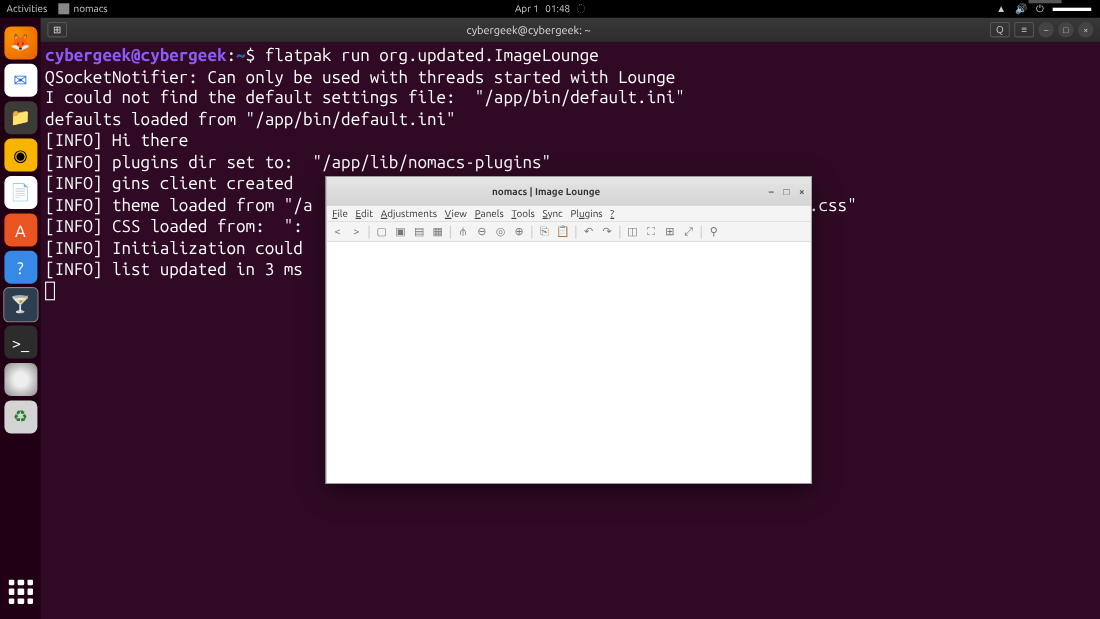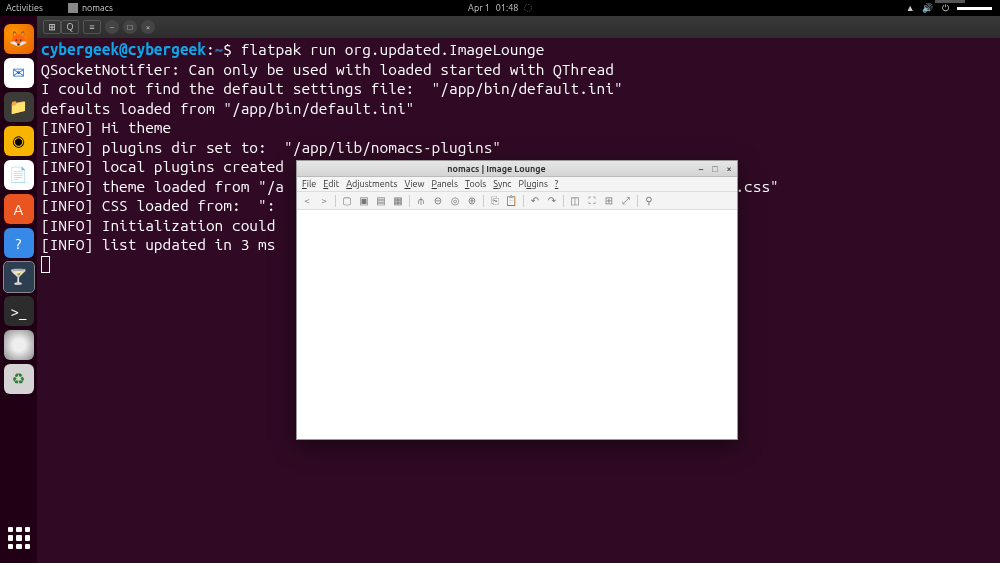--- a/index.html
+++ b/index.html
@@ -1,38 +1,38 @@
 <!DOCTYPE html>
 <html><head>
 <meta charset="utf-8">
 <style>
   * { margin: 0; padding: 0; box-sizing: border-box; }
   html, body { width: 1000px; height: 563px; overflow: hidden; font-family: Ubuntu, sans-serif; }
   body { background: #2c001e; position: relative; }
 
   
   .topbar { position: absolute; top: 0; left: 0; right: 0; height: 16px; background: #000; color: #ccc; display: flex; align-items: center; font-size: 9px; z-index: 10; }
-  .topbar .left { display:flex; align-items:center; gap:25px; padding-left:6px; }
+  .topbar .left { display:flex; align-items:center; gap:10px; padding-left:6px; }
   .topbar .appicon { width:10px; height:10px; background:#888; display:inline-block; }
   .topbar .center { position:absolute; left:50%; transform:translateX(-50%); display:flex; gap:6px; align-items:flex-start;}
   .topbar .right { margin-left:auto; display:flex; gap:8px; padding-right:8px; align-items:center;}
   .micstrip { width:35px; height:3px; background:#fff; }
   .bgtop { position:absolute; top:0; right:35px; width:30px; height:3px; background:#555; }
 
   
   .termwin { position:absolute; top:16px; left:37px; right:0; bottom:0; background:#300a24; }
   .termhdr { height:22px; background:linear-gradient(#3a3939,#2d2d2d); display:flex; align-items:center; color:#ddd; font-size:10px; }
   .termhdr .tab { width:18px; height:14px; margin-left:6px; border:1px solid #555; border-radius:2px; display:flex; align-items:center; justify-content:center; font-size:9px;}
   .termhdr .title { flex:1; text-align:center; }
   .termhdr .actions { display:flex; gap:4px; padding-right:6px; align-items:center;}
   .circleBtn { width:14px; height:14px; border-radius:50%; background:#444; display:flex; align-items:center; justify-content:center; color:#ccc; font-size:8px;}
   .sqBtn { width:18px; height:14px; border:1px solid #555; border-radius:2px; display:flex; align-items:center; justify-content:center; color:#ccc; font-size:9px;}
 
   .termbody { padding:2px 4px; font-family: 'Ubuntu Mono', monospace; font-size:15.5px; line-height:19.5px; color:#fff; white-space:pre; }
-  .prompt-user { color:#0ea5e9; font-weight:bold; }
+  .prompt-user { color:#8b5cf6; font-weight:bold; }
   .prompt-colon { color:#fff; }
   .prompt-tilde { color:#3465a4; font-weight:bold; }
   .prompt-dollar { color:#fff; }
   .cursorbox { display:inline-block; width:9px; height:17px; border:1px solid #fff; vertical-align:text-bottom;}
 
   
   .dock { position:absolute; top:16px; left:0; width:37px; bottom:0; background:rgba(0,0,0,.25); display:flex; flex-direction:column; align-items:center; padding-top:8px; gap:4px;}
   .dockicon { width:30px; height:30px; border-radius:6px; display:flex; align-items:center; justify-content:center; font-size:15px; color:#fff;}
   .dockicon.ff { background:radial-gradient(circle at 30% 30%,#ff9500,#e66000);}
   .dockicon.tb { background:#fff; color:#1f6fde;}
@@ -43,21 +43,21 @@
   .dockicon.help { background:#3689e6;}
   .dockicon.nomacssel { background:#2c3e50; outline:1px solid #888; border-radius:4px;}
   .dockicon.term { background:#2c2c2c;}
   .dockicon.disc { background:radial-gradient(circle,#eee 30%,#888);}
   .dockicon.trash { background:#d4d4d4; color:#2e7d32;}
   .dockgrid { position:absolute; bottom:10px; left:4px; width:30px; height:30px; display:grid; grid-template-columns:repeat(3,1fr); grid-template-rows:repeat(3,1fr); gap:3px; padding:4px;}
   .dockgrid span { background:#fff; border-radius:1px;}
 
   
   .nomacs { position:absolute; left:296px; top:160px; width:442px; height:280px; background:#fff; border:1px solid #999; box-shadow:0 6px 20px rgba(0,0,0,.5); z-index:20; display:flex; flex-direction:column;}
-  .nomacs-title { height:16px; background:linear-gradient(#e6e6e6,#d4d4d4); display:flex; align-items:center; font-size:9px; font-weight:bold; color:#333; border-bottom:1px solid #bbb;}
+  .nomacs-title { height:26px; background:linear-gradient(#e6e6e6,#d4d4d4); display:flex; align-items:center; font-size:9px; font-weight:bold; color:#333; border-bottom:1px solid #bbb;}
   .nomacs-title .tt { flex:1; text-align:center; }
   .nomacs-title .wc { display:flex; gap:4px; padding-right:3px;}
   .nomacs-title .wc span { width:10px; height:10px; display:flex; align-items:center; justify-content:center; font-size:9px; color:#555;}
   .nomacs-menu { height:15px; background:#f4f4f4; display:flex; align-items:center; gap:7px; padding:0 5px; font-size:9px; color:#333; border-bottom:1px solid #ddd;}
   .nomacs-menu span u { text-decoration:underline; }
   .nomacs-tools { height:18px; background:#f4f4f4; display:flex; align-items:center; gap:5px; padding:0 4px; border-bottom:1px solid #ddd;}
   .ticon { width:12px; height:12px; display:flex; align-items:center; justify-content:center; color:#777; font-size:10px;}
   .tsep { width:1px; height:12px; background:#ccc;}
   .nomacs-body { flex:1; background:#fff; }
 </style>
@@ -107,35 +107,36 @@
       <span></span>
       <span></span>
       <span></span>
       <span></span>
   </div>
 </div>
 
 <div class="termwin">
   <div class="termhdr">
     <div class="tab">⊞</div>
+    <div class="title">cybergeek@cybergeek: ~</div>
     <div class="actions">
       <div class="sqBtn">Q</div>
       <div class="sqBtn">≡</div>
       <div class="circleBtn">–</div>
       <div class="circleBtn">□</div>
       <div class="circleBtn">×</div>
     </div>
   </div>
   <div class="termbody"><span class="prompt-user">cybergeek@cybergeek</span><span class="prompt-colon">:</span><span class="prompt-tilde">~</span><span class="prompt-dollar">$ </span><span>flatpak run org.updated.ImageLounge</span>
-<span>QSocketNotifier: Can only be used with loaded started with QThread</span>
+<span>QSocketNotifier: Can only be used with threads started with Lounge</span>
 <span>I could not find the default settings file:  "/app/bin/default.ini"</span>
 <span>defaults loaded from "/app/bin/default.ini"</span>
-<span>[INFO] Hi theme</span>
+<span>[INFO] Hi there</span>
 <span>[INFO] plugins dir set to:  "/app/lib/nomacs-plugins"</span>
-<span>[INFO] local plugins created</span>
+<span>[INFO] gins client created</span>
 <span>[INFO] theme loaded from "/a                                                   e.css"</span>
 <span>[INFO] CSS loaded from:  ":</span>
 <span>[INFO] Initialization could</span>
 <span>[INFO] list updated in 3 ms</span>
 <span class="cursorbox"></span></div>
 </div>
 
 <div class="nomacs">
   <div class="nomacs-title">
     <span class="tt">nomacs | Image Lounge</span>

